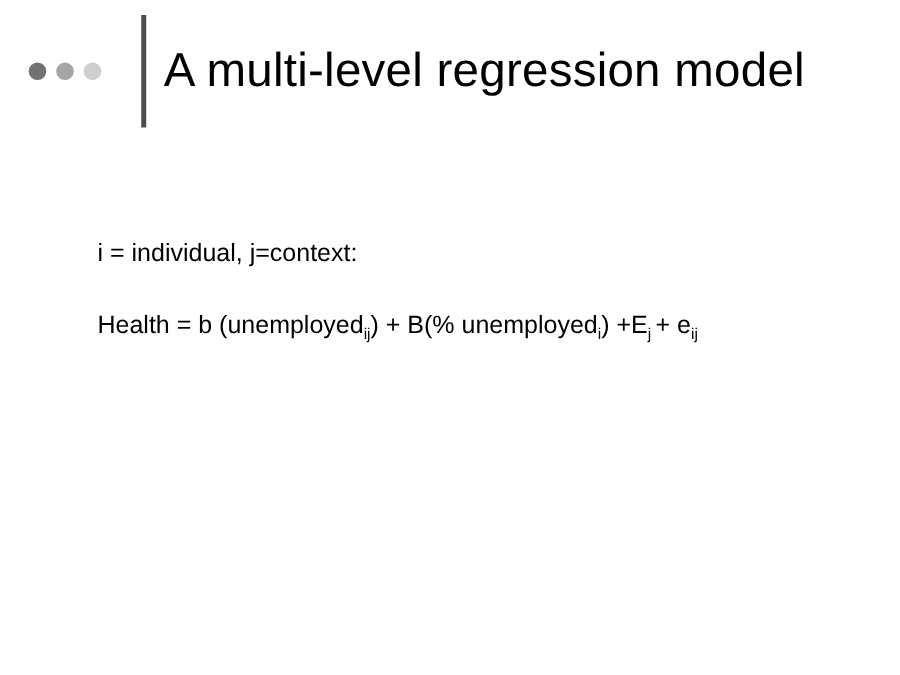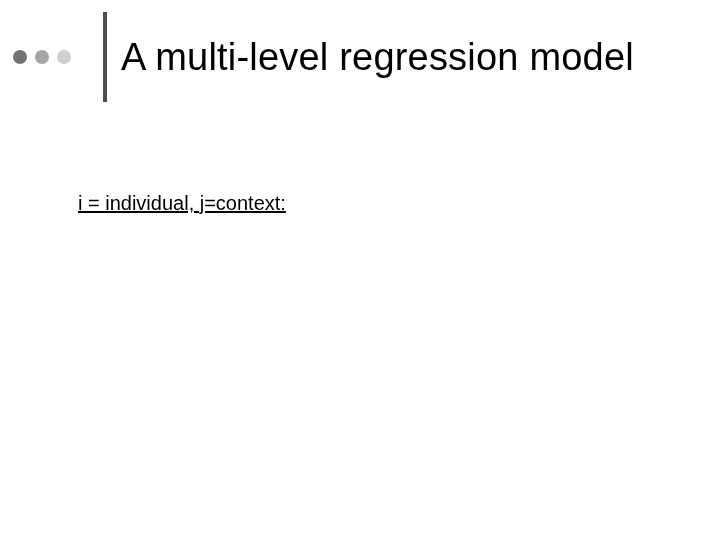--- a/index.html
+++ b/index.html
@@ -13,21 +13,21 @@
     overflow: hidden;
   }
   .slide {
     position: relative;
     width: 720px;
     height: 540px;
   }
   .header {
     position: absolute;
     top: 26px;
-    left: 3px;
+    left: 13px;
     width: 580px;
     height: 62px;
     display: flex;
     align-items: center;
   }
   .dots {
     position: absolute;
     left: 10px;
     top: 50%;
     transform: translateY(-50%);
@@ -62,21 +62,20 @@
     letter-spacing: 0.2px;
     white-space: nowrap;
   }
   .body {
     position: absolute;
     left: 78px;
     top: 190px;
     width: 600px;
     font-size: 20px;
     line-height: 1.35;
-    text-decoration: underline;
   }
   .line {
     margin-bottom: 30px;
   }
   sub {
     font-size: 0.62em;
     vertical-align: sub;
     line-height: 0;
   }
 </style>
@@ -93,16 +92,19 @@
     </div>
     <div class="vbar"></div>
     <div class="title">A multi-level regression model</div>
   </div>
 
   <div class="body">
 
     <div class="line">i = individual, j=context:</div>
 
 
+    <div class="line">
+      <span>Health = b (unemployed</span><sub>ij</sub><span>) + B(% unemployed</span><sub>i</sub><span>) +E</span><sub>j </sub><span>+ e</span><sub>ij</sub>
+    </div>
 
   </div>
 
 </div>
 
 </body></html>

